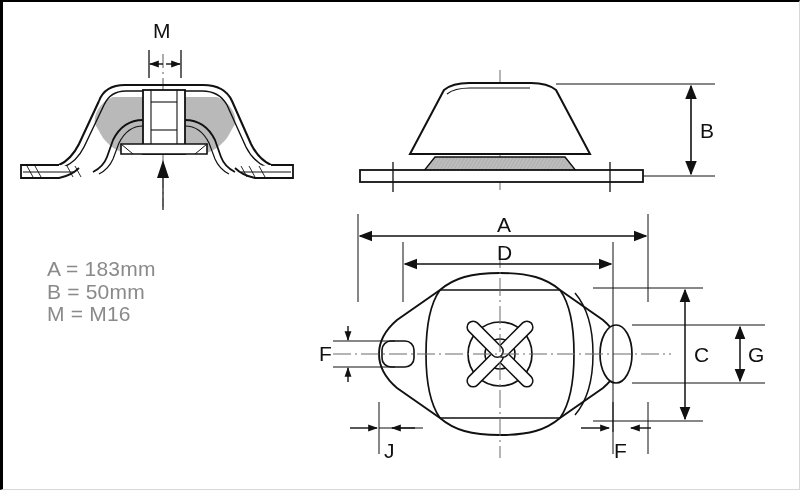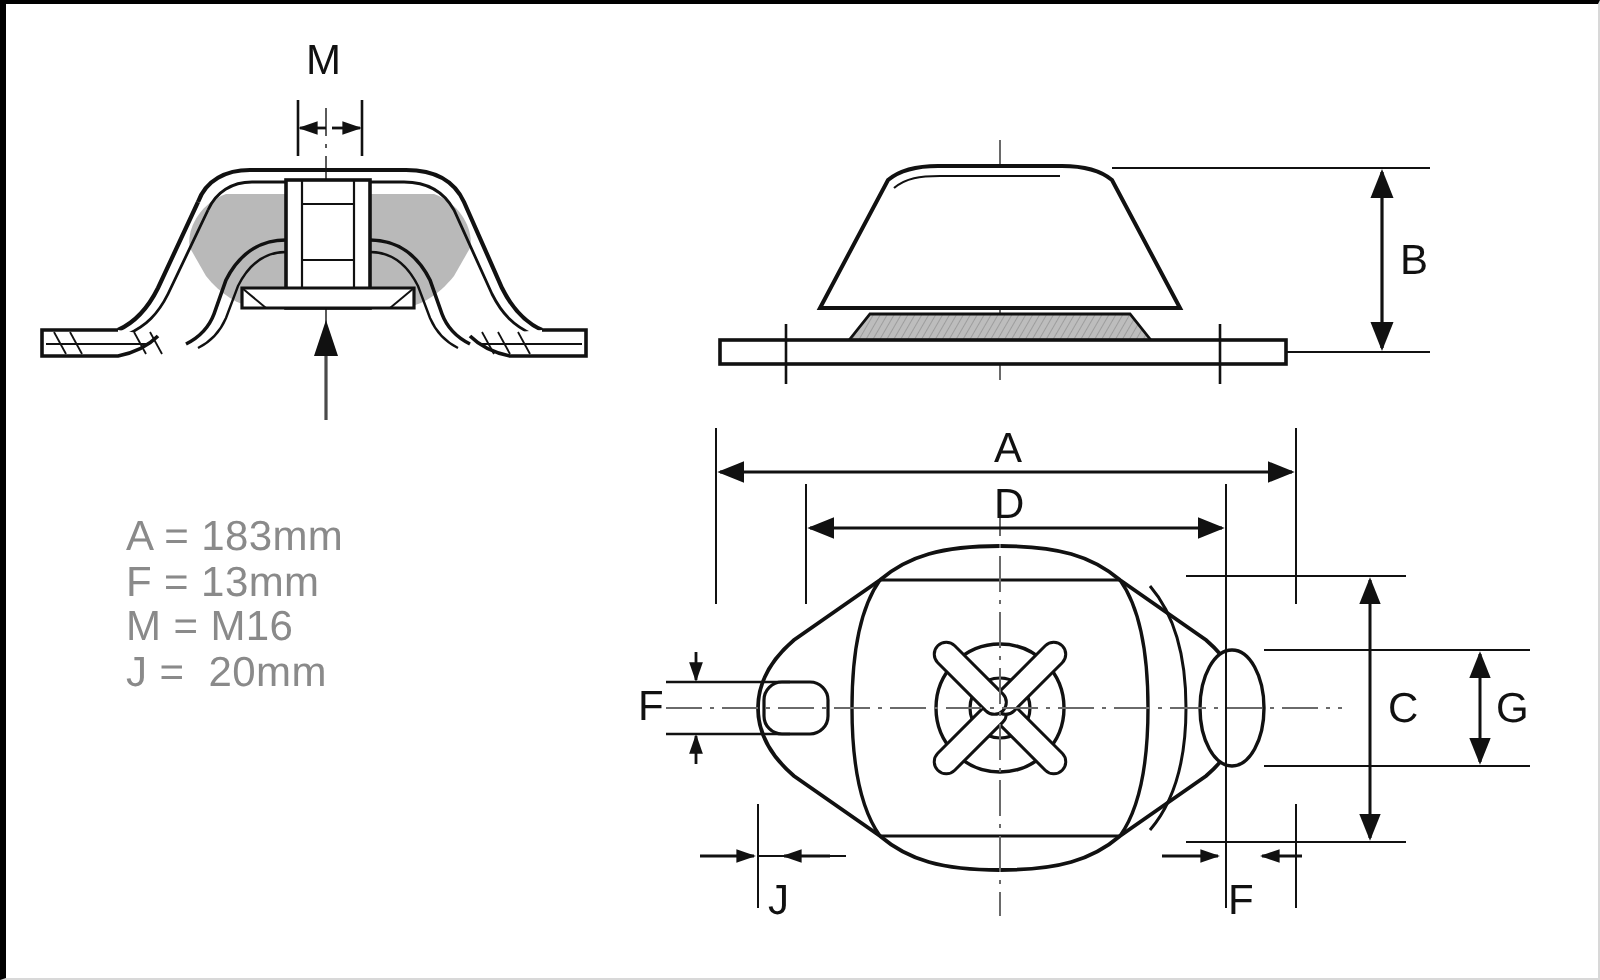--- a/index.html
+++ b/index.html
@@ -25,21 +25,21 @@
   }
   #drawing-svg {
     position: absolute;
     left: 0;
     top: 0;
     width: 800px;
     height: 490px;
   }
   .legend-block {
     position: absolute;
-    left: 60px;
+    left: 44px;
     top: 256px;
     width: 210px;
   }
   .legend-line {
     font-family: "Liberation Sans", sans-serif;
     font-size: 21px;
     line-height: 22.5px;
     color: #8a8a8a;
     letter-spacing: 0.2px;
     white-space: pre;
@@ -230,18 +230,17 @@
   <div class="dim-label" style="left:745px; top:342px;">G</div>
 
   <div class="dim-label" style="left:316px; top:341px;">F</div>
 
   <div class="dim-label" style="left:381px; top:438px;">J</div>
 
   <div class="dim-label" style="left:611px; top:438px;">F</div>
 
   <div class="legend-block">
     <div class="legend-line">A = 183mm</div>
-    <div class="legend-line">F = 13mm</div>
+    <div class="legend-line">B = 50mm</div>
     <div class="legend-line">M = M16</div>
-    <div class="legend-line">J =  20mm</div>
   </div>
 
 </div>
 
 </body></html>

